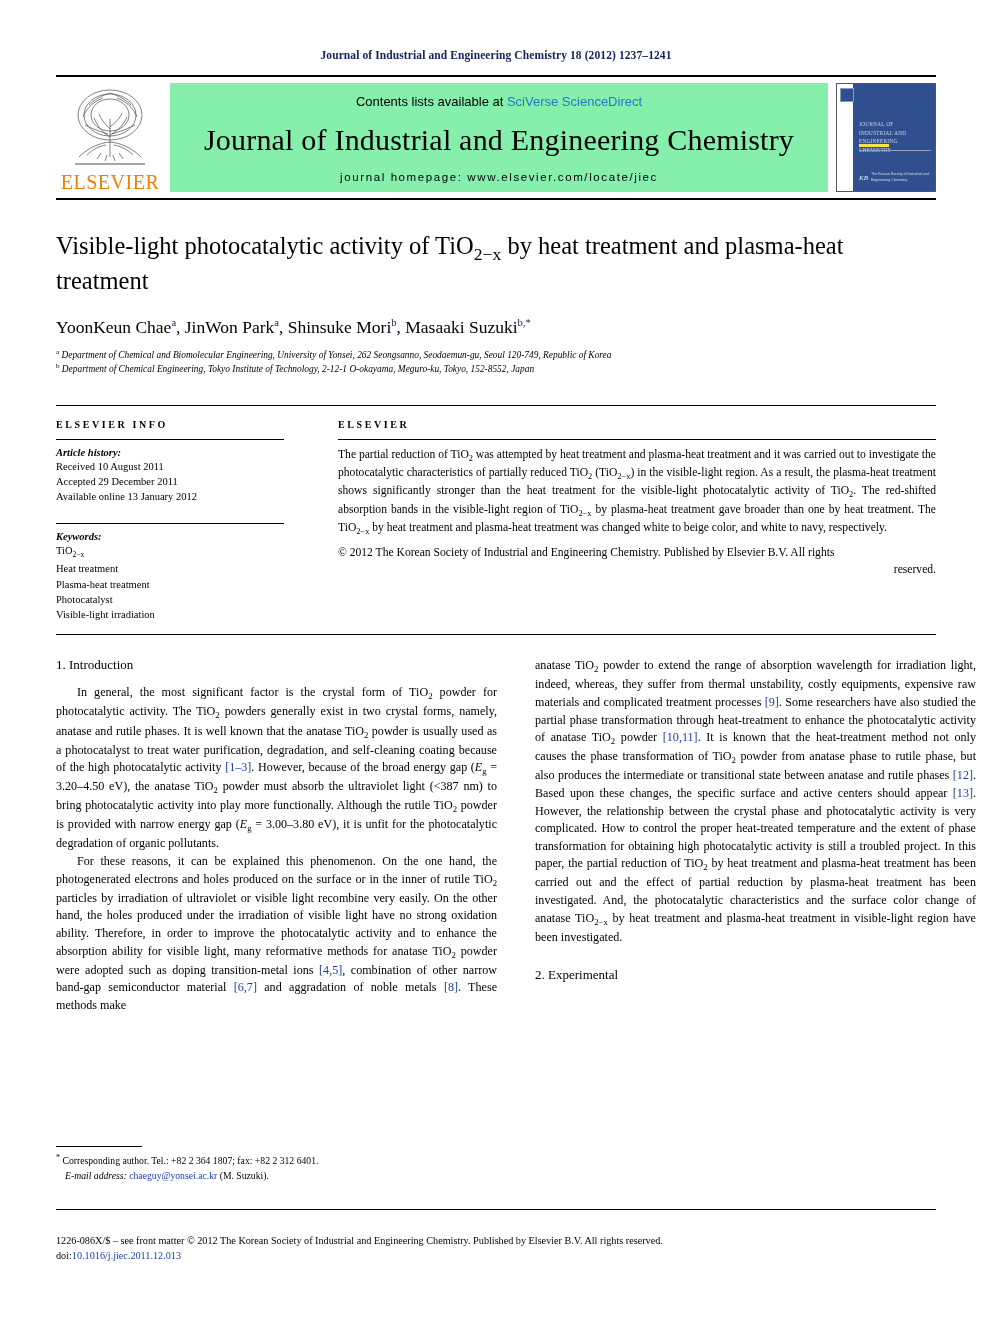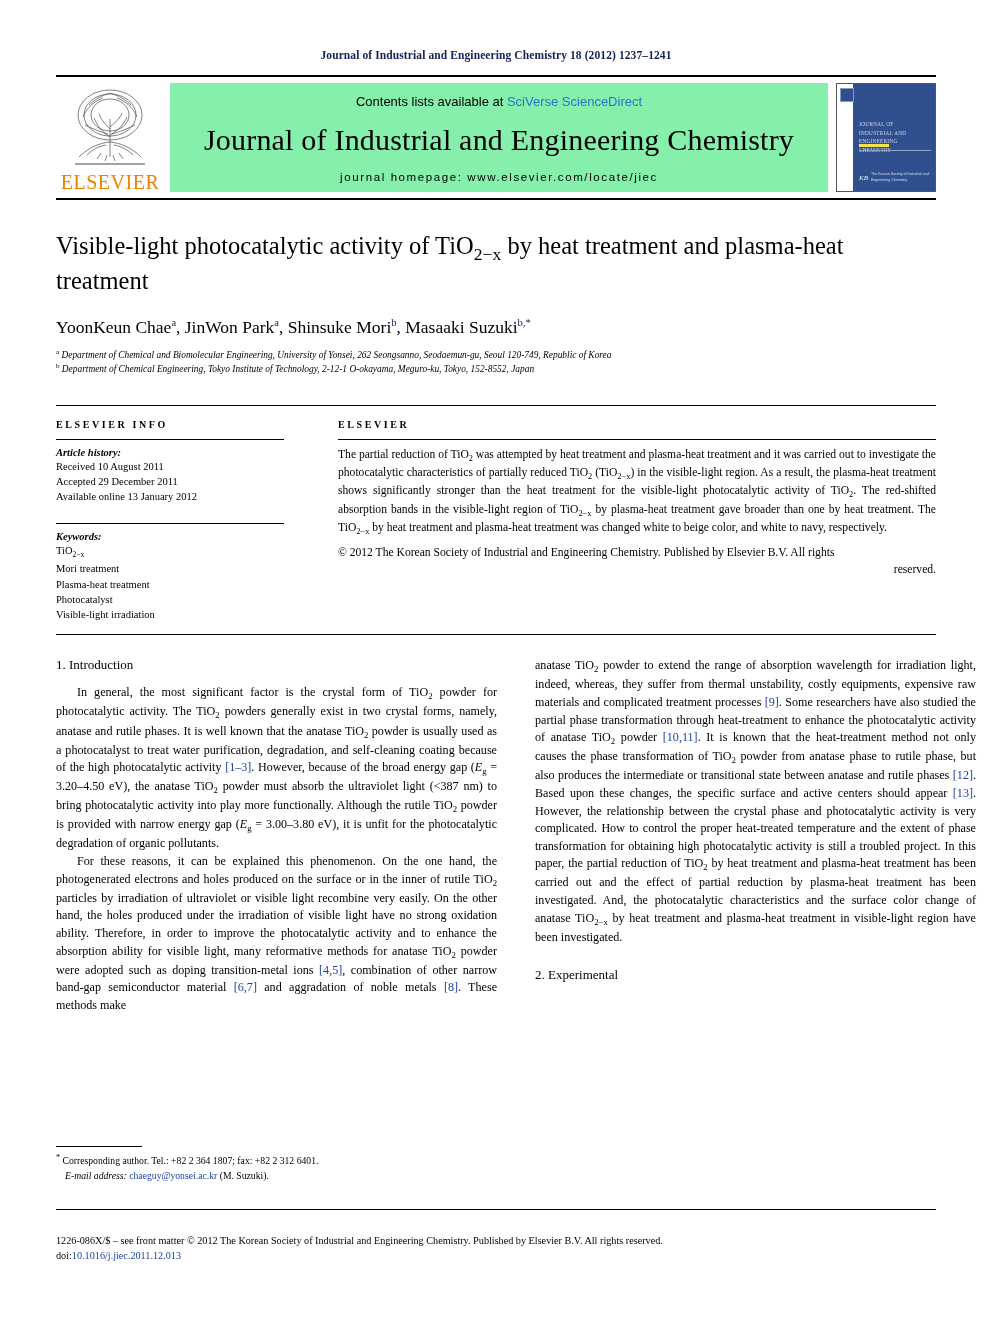--- a/index.html
+++ b/index.html
@@ -396,21 +396,21 @@
       <hr class="hr-thin">
       <div class="info-head">Article history:</div>
       <div class="info-line">Received 10 August 2011</div>
       <div class="info-line">Accepted 29 December 2011</div>
       <div class="info-line">Available online 13 January 2012</div>
 
       <div class="kw-block">
         <hr class="hr-thin">
         <div class="info-head">Keywords:</div>
         <div class="info-line">TiO<sub>2−x</sub></div>
-        <div class="info-line">Mori treatment</div>
+        <div class="info-line">Heat treatment</div>
         <div class="info-line">Plasma-heat treatment</div>
         <div class="info-line">Photocatalyst</div>
         <div class="info-line">Visible-light irradiation</div>
       </div>
     </div>
 
     <div class="col-abs">
       <div class="sec-label">ELSEVIER</div>
       <hr class="hr-thin">
       <div class="abstract-text">The partial reduction of TiO<sub>2</sub> was attempted by heat treatment and plasma-heat treatment and it was carried out to investigate the photocatalytic characteristics of partially reduced TiO<sub>2</sub> (TiO<sub>2−x</sub>) in the visible-light region. As a result, the plasma-heat treatment shows significantly stronger than the heat treatment for the visible-light photocatalytic activity of TiO<sub>2</sub>. The red-shifted absorption bands in the visible-light region of TiO<sub>2−x</sub> by plasma-heat treatment gave broader than one by heat treatment. The TiO<sub>2−x</sub> by heat treatment and plasma-heat treatment was changed white to beige color, and white to navy, respectively.</div>

